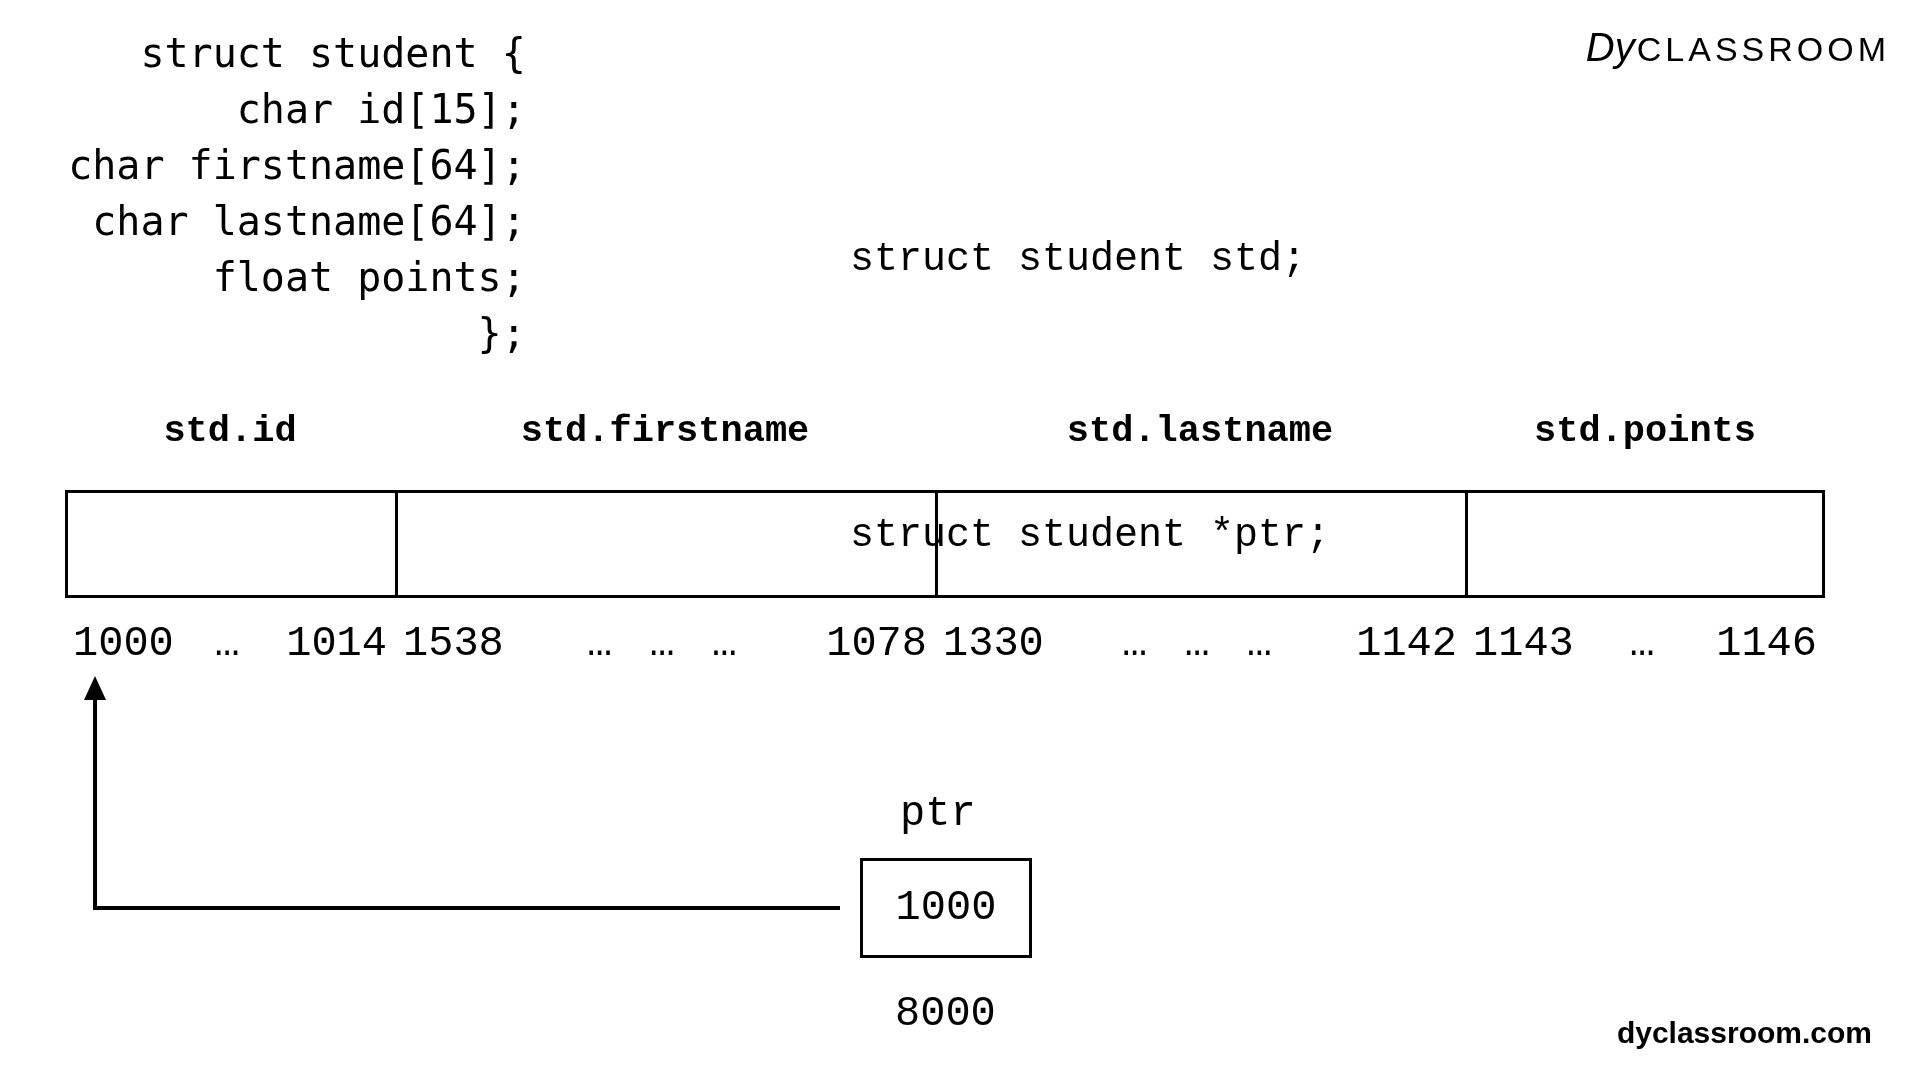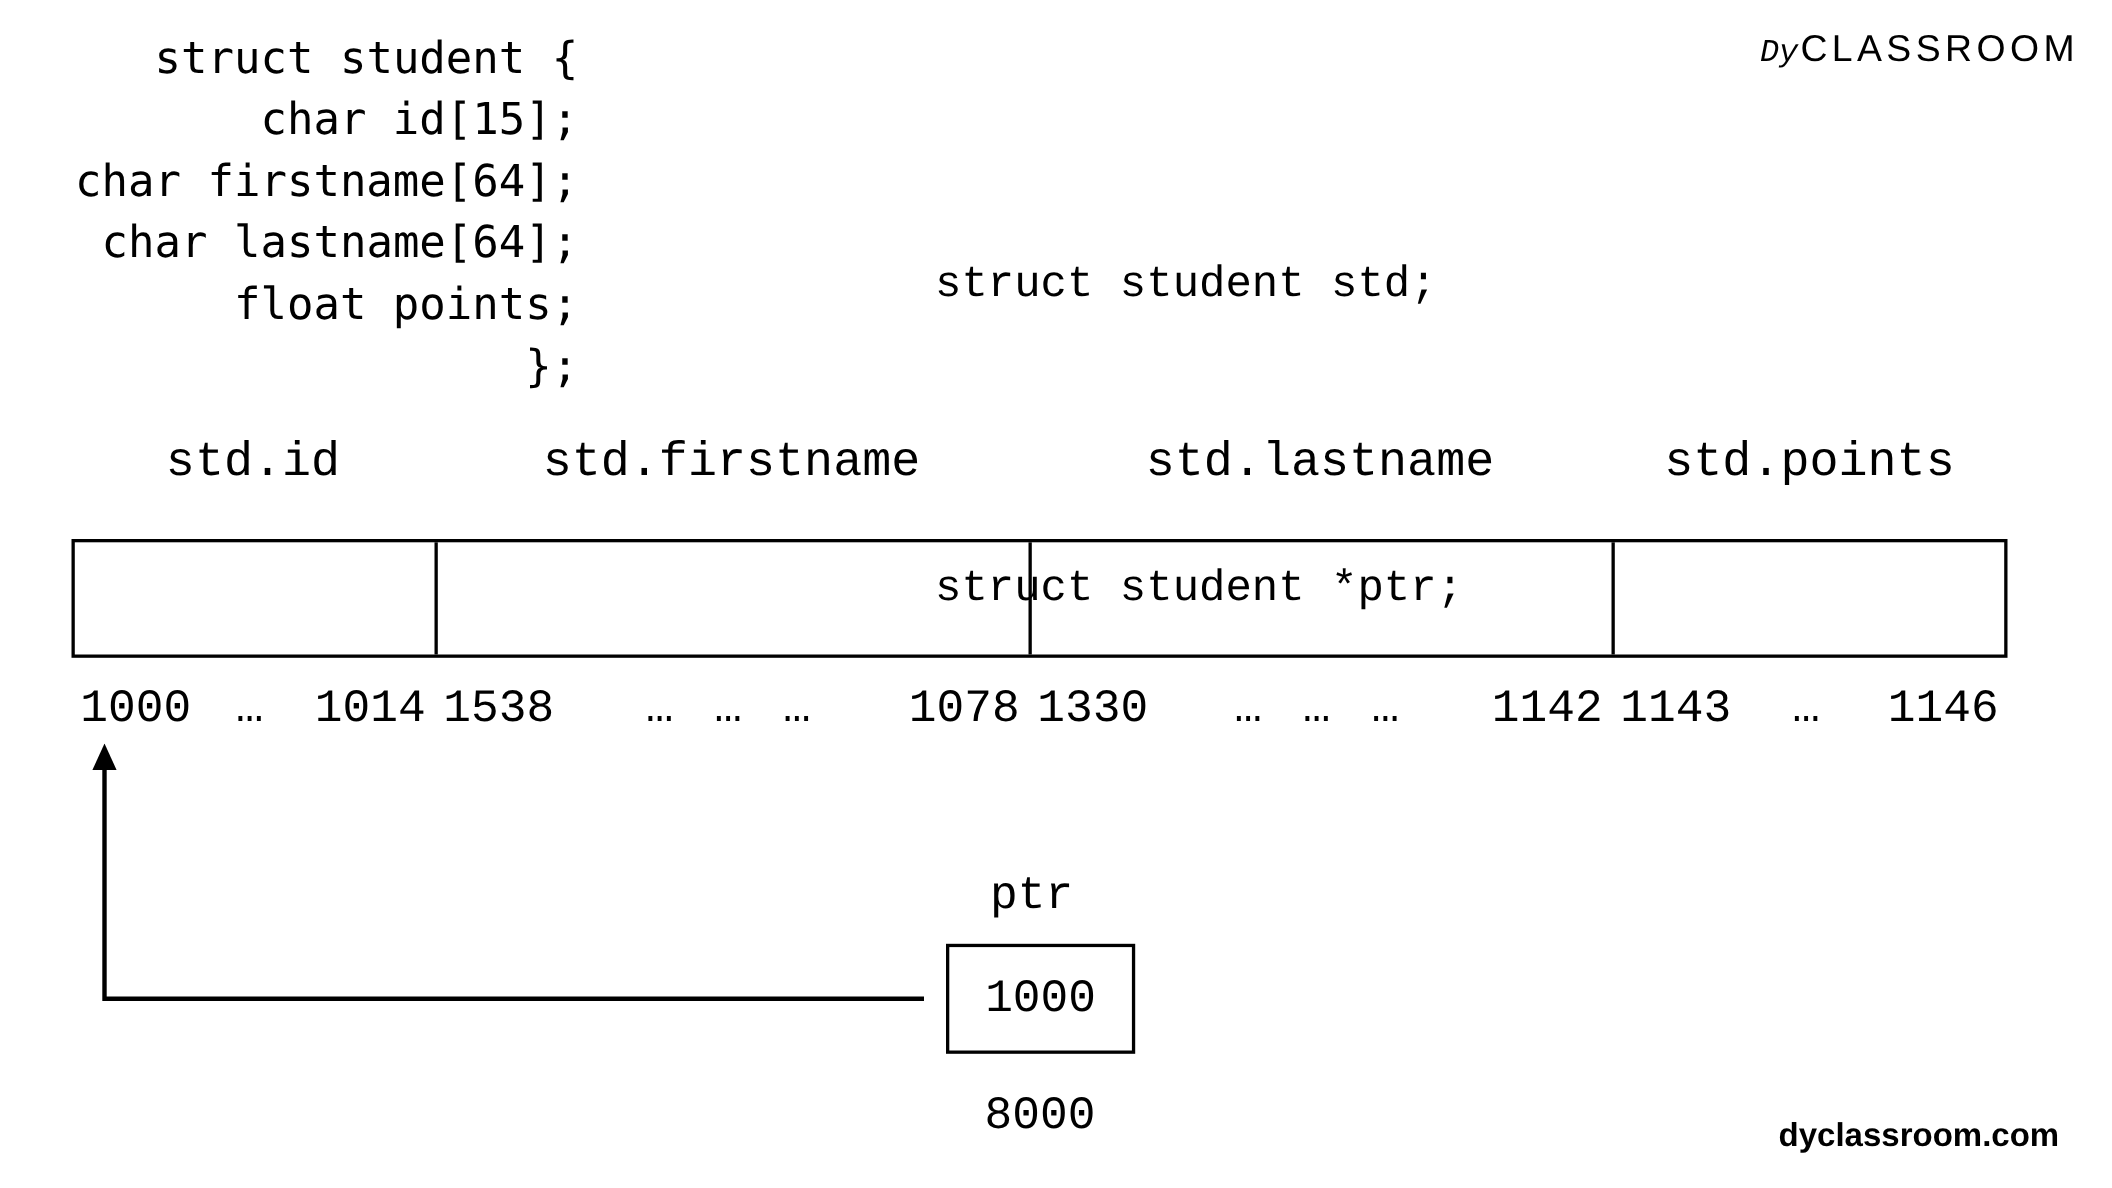--- a/index.html
+++ b/index.html
@@ -32,33 +32,34 @@
   .logo {
     position: absolute;
     right: 30px;
     top: 25px;
     font-family: "Trebuchet MS", Arial, sans-serif;
     font-size: 34px;
     letter-spacing: 4px;
     font-weight: 400;
   }
   .logo-script {
-    font-family: Liberation Mono, monospace;
-    font-size: 29px;
+    font-family: Liberation Sans, sans-serif;
+    font-size: 40px;
     font-style: italic;
     letter-spacing: 0;
     margin-right: 2px;
   }
   .field-labels {
     position: absolute;
-    top: 396px;
+    top: 410px;
     left: 65px;
     width: 1760px;
     display: flex;
-    font-size: 44px;
+    font-size: 37px;
+    font-weight: bold;
   }
   .field-labels > div { text-align: center; }
   .lbl-id { width: 330px; }
   .lbl-fn { width: 540px; }
   .lbl-ln { width: 530px; }
   .lbl-pt { width: 360px; }
   .memory-row {
     position: absolute;
     top: 490px;
     left: 65px;

